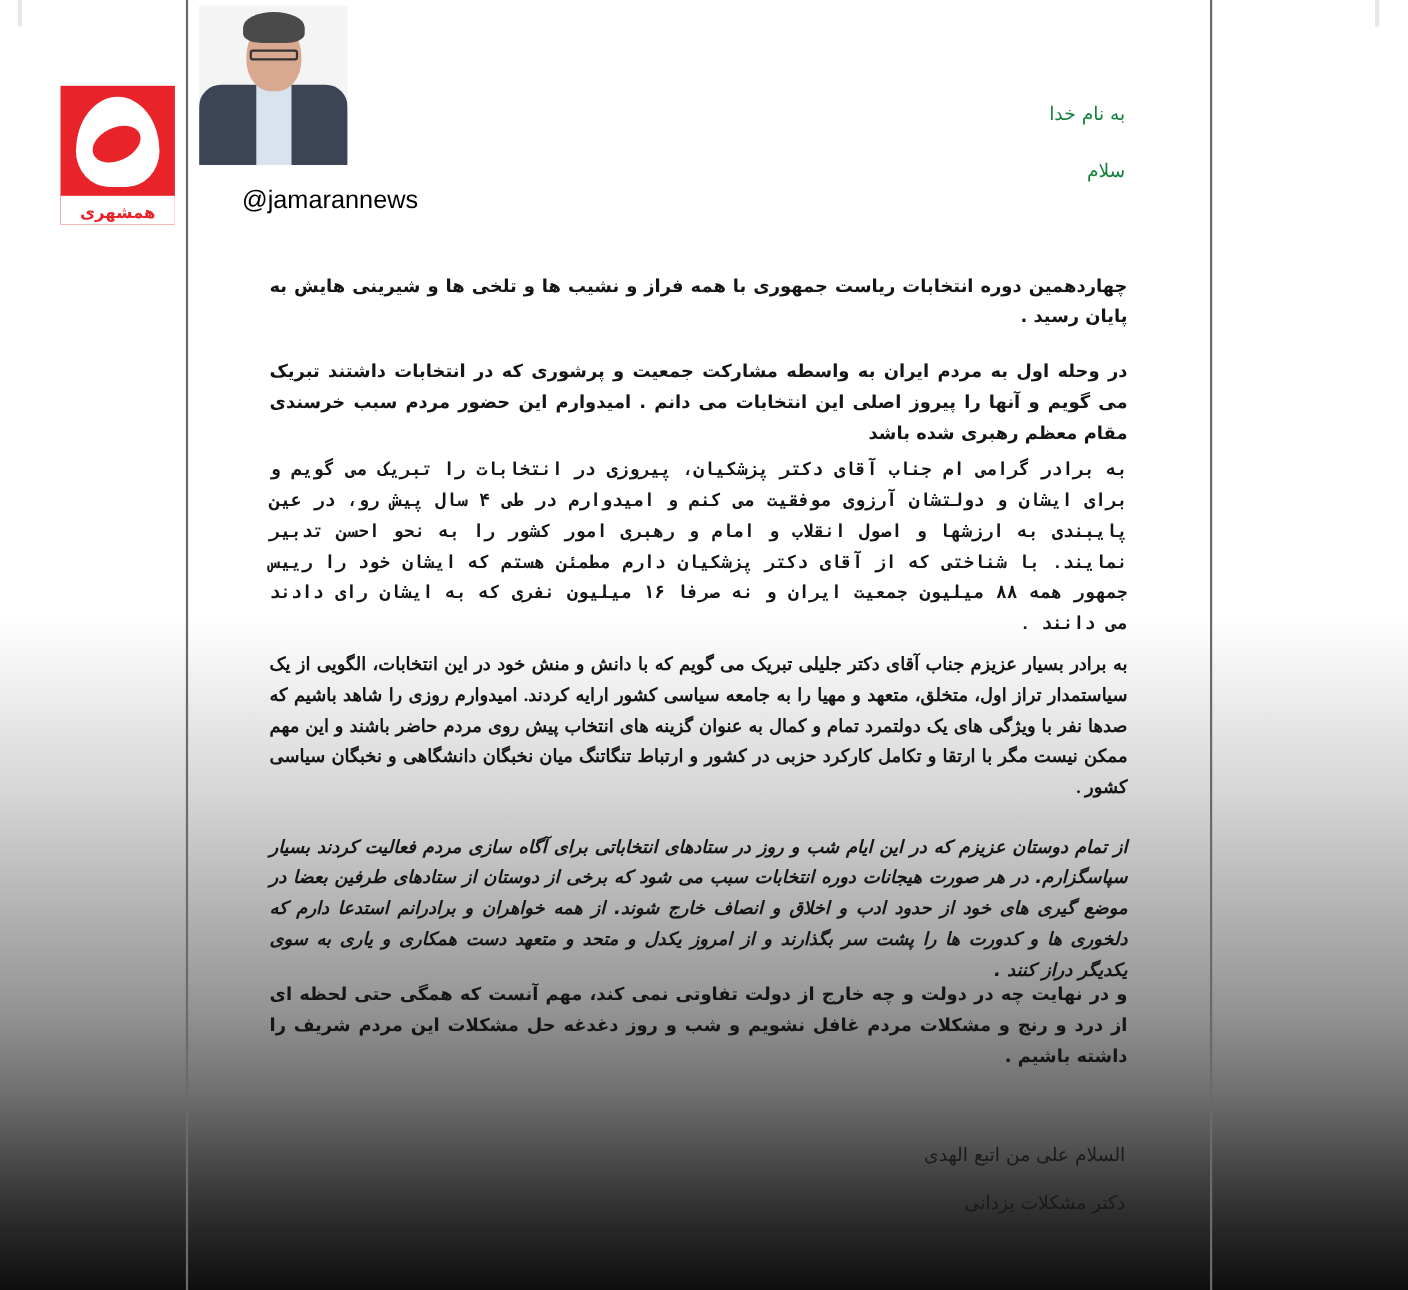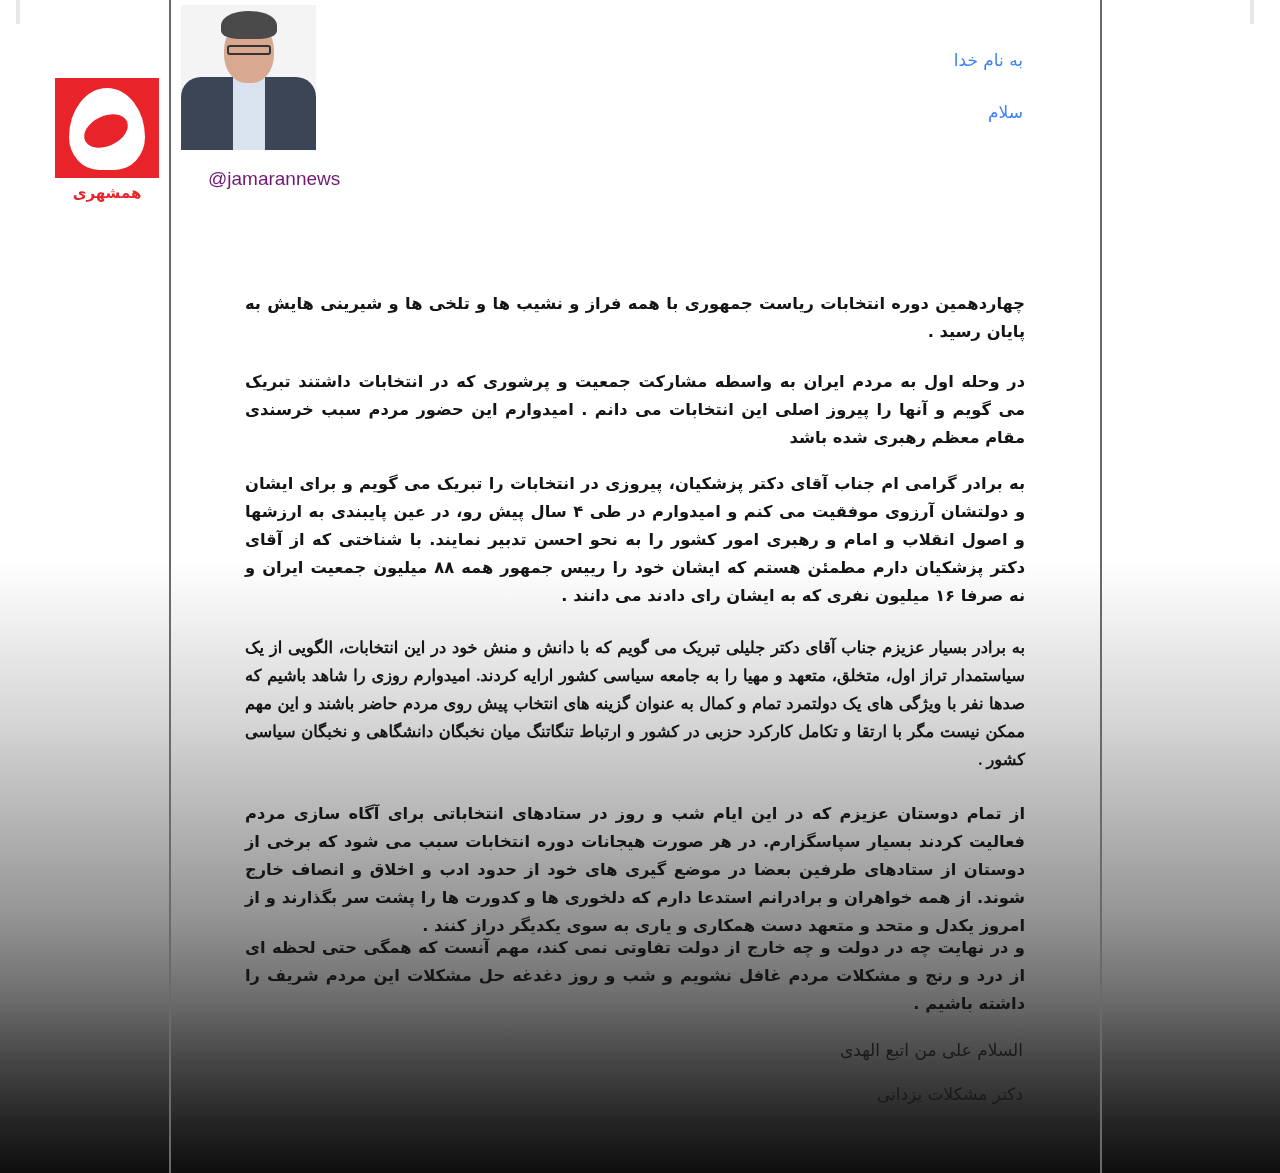--- a/index.html
+++ b/index.html
@@ -38,30 +38,30 @@
     position:absolute; left:181px; top:5px; width:135px; height:145px;
     background:#f4f4f4; overflow:hidden;
   }
   .photo .suit { position:absolute; left:0; top:72px; width:135px; height:73px; background:#3b4556; border-radius:20px 20px 0 0; }
   .photo .shirt { position:absolute; left:52px; top:72px; width:32px; height:73px; background:#d9e3ee; }
   .photo .head { position:absolute; left:43px; top:16px; width:50px; height:62px; background:#d8a890; border-radius:48% 48% 45% 45%; }
   .photo .hair { position:absolute; left:40px; top:6px; width:56px; height:28px; background:#4a4a4a; border-radius:50% 50% 30% 30%; }
   .photo .glasses { position:absolute; left:46px; top:40px; width:44px; height:10px; border:2px solid #333; border-radius:3px; box-sizing:border-box; }
 
   .handle {
-    position:absolute; left:208px; top:168px; font-size:19px; color:#701a75;
+    position:absolute; left:220px; top:168px; font-size:23px; color:#000000;
     font-family:"Liberation Sans", sans-serif;
   }
 
   .letter {
     position:absolute; left:245px; width:780px; direction:rtl; text-align:right;
     color:#151515; font-family:"DejaVu Sans", sans-serif;
   }
-  .greet { position:absolute; right:257px; direction:rtl; font-size:17px; color:#3b82f6; font-family:"DejaVu Sans", sans-serif; }
-  .para { font-size:16.3px; line-height:28px; font-weight:bold; text-align:justify; text-align-last:right;margin-top:44px; }
+  .greet { position:absolute; right:257px; direction:rtl; font-size:17px; color:#15803d; font-family:"DejaVu Sans", sans-serif;margin-top:44px; }
+  .para { font-size:16.3px; line-height:28px; font-weight:bold; text-align:justify; text-align-last:right; }
   .sig { position:absolute; right:257px; direction:rtl; font-size:17px; color:#1a1a1a; font-family:"DejaVu Sans", sans-serif;text-align:right; }
 </style>
 </head>
 <body>
 
 <div class="corner-mark l"></div>
 <div class="corner-mark r"></div>
 <div class="vline left"></div>
 <div class="vline right"></div>
 
@@ -84,27 +84,27 @@
 
 <div class="greet" style="top:50px;">به نام خدا</div>
 <div class="greet" style="top:102px;">سلام</div>
 
 <div class="letter" style="top:246px;">
   <div class="para">چهاردهمین دوره انتخابات ریاست جمهوری با همه فراز و نشیب ها و تلخی ها و شیرینی هایش به پایان رسید .</div>
 </div>
 <div class="letter" style="top:324px;">
   <div class="para">در وحله اول به مردم ایران به واسطه مشارکت جمعیت و پرشوری که در انتخابات داشتند تبریک می گویم و آنها را پیروز اصلی این انتخابات می دانم . امیدوارم این حضور  مردم سبب خرسندی مقام معظم رهبری شده باشد</div>
 </div>
-<div class="letter" style="top:426px;">
+<div class="letter" style="top:414px;font-family:Liberation Mono, monospace;">
   <div class="para">به برادر گرامی ام جناب آقای دکتر پزشکیان، پیروزی در انتخابات را تبریک می گویم و برای ایشان و دولتشان آرزوی موفقیت می کنم و امیدوارم در طی ۴ سال پیش رو، در عین پایبندی به ارزشها و اصول انقلاب و امام و رهبری امور کشور را به نحو احسن تدبیر نمایند. با شناختی که از آقای دکتر پزشکیان دارم مطمئن هستم که ایشان خود را رییس جمهور همه ۸۸ میلیون جمعیت ایران و نه صرفا ۱۶ میلیون نفری که به ایشان رای دادند می دانند .</div>
 </div>
 <div class="letter" style="top:590px;font-family:Liberation Serif, serif;">
   <div class="para">به برادر بسیار عزیزم جناب آقای دکتر جلیلی تبریک می گویم که با دانش و منش خود در این انتخابات، الگویی از یک سیاستمدار تراز اول، متخلق، متعهد و مهیا را به جامعه سیاسی کشور ارایه کردند. امیدوارم روزی را شاهد باشیم که صدها نفر با ویژگی های یک دولتمرد تمام و کمال به عنوان گزینه های انتخاب پیش روی مردم حاضر باشند و این مهم ممکن نیست مگر با ارتقا و تکامل کارکرد حزبی در کشور و ارتباط تنگاتنگ میان نخبگان دانشگاهی و نخبگان سیاسی کشور .</div>
 </div>
-<div class="letter" style="top:756px;">
+<div class="letter" style="top:756px;font-style:italic;">
   <div class="para">از تمام دوستان عزیزم که در این ایام شب و روز در ستادهای انتخاباتی برای آگاه سازی مردم فعالیت کردند بسیار سپاسگزارم. در هر صورت هیجانات دوره انتخابات سبب می شود که برخی از دوستان از ستادهای طرفین بعضا در موضع گیری های خود از حدود ادب و اخلاق و انصاف خارج شوند. از همه خواهران و برادرانم استدعا دارم که دلخوری ها و کدورت ها را پشت سر بگذارند و از امروز  یکدل و  متحد و  متعهد دست همکاری و یاری به سوی یکدیگر دراز کنند .</div>
 </div>
 <div class="letter" style="top:890px;">
   <div class="para">و در نهایت چه در دولت و چه خارج از دولت تفاوتی نمی کند، مهم آنست که همگی حتی لحظه ای از درد و رنج و مشکلات مردم غافل نشویم و شب و روز دغدغه حل مشکلات این مردم شریف را داشته باشیم .</div>
 </div>
 
 <div class="sig" style="top:1040px;">السلام علی من اتبع الهدی</div>
 <div class="sig" style="top:1084px;">دکتر مشکلات یزدانی</div>
 
 </body></html>

